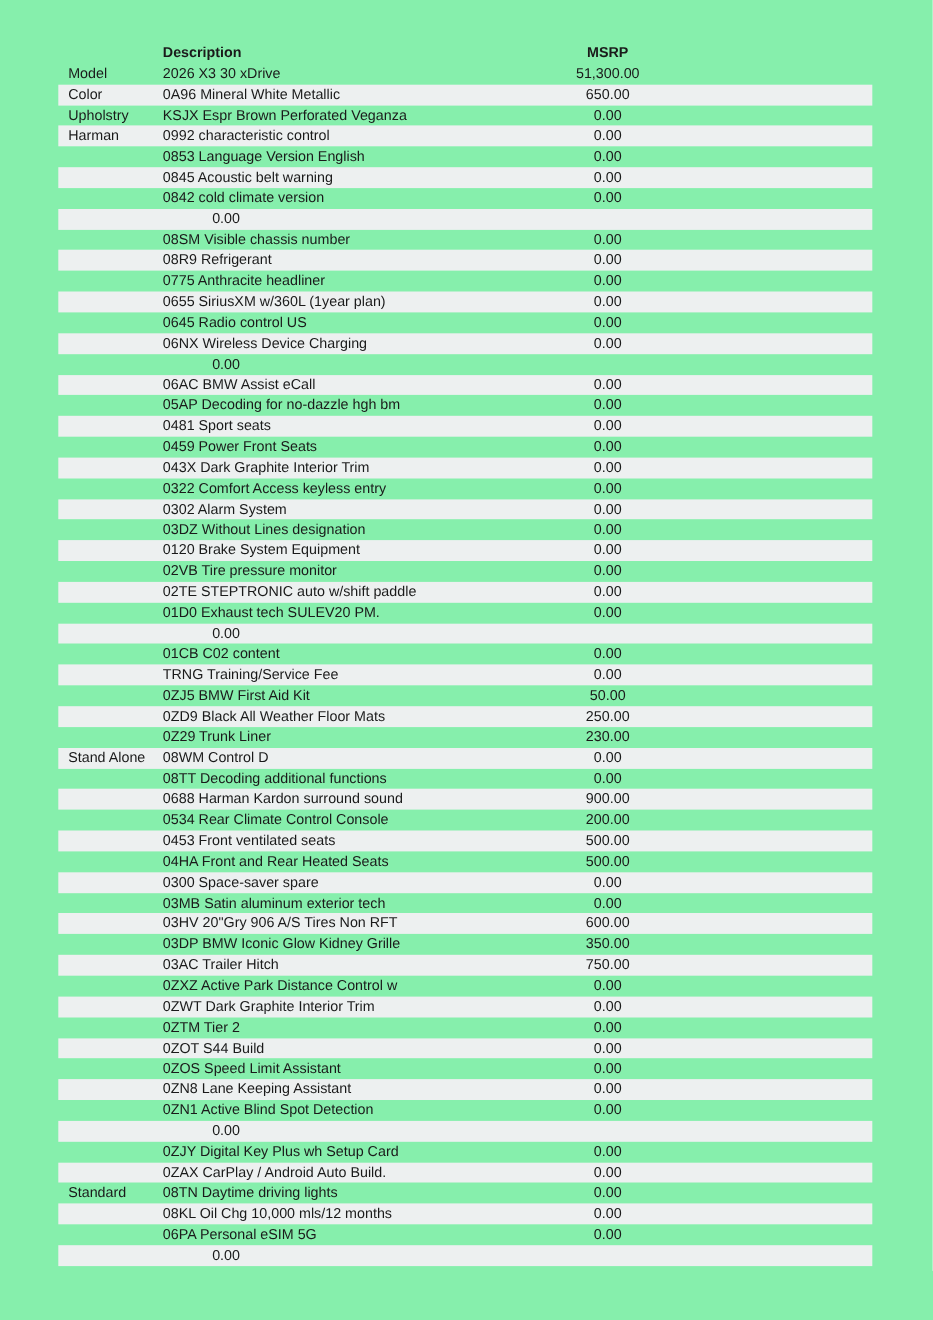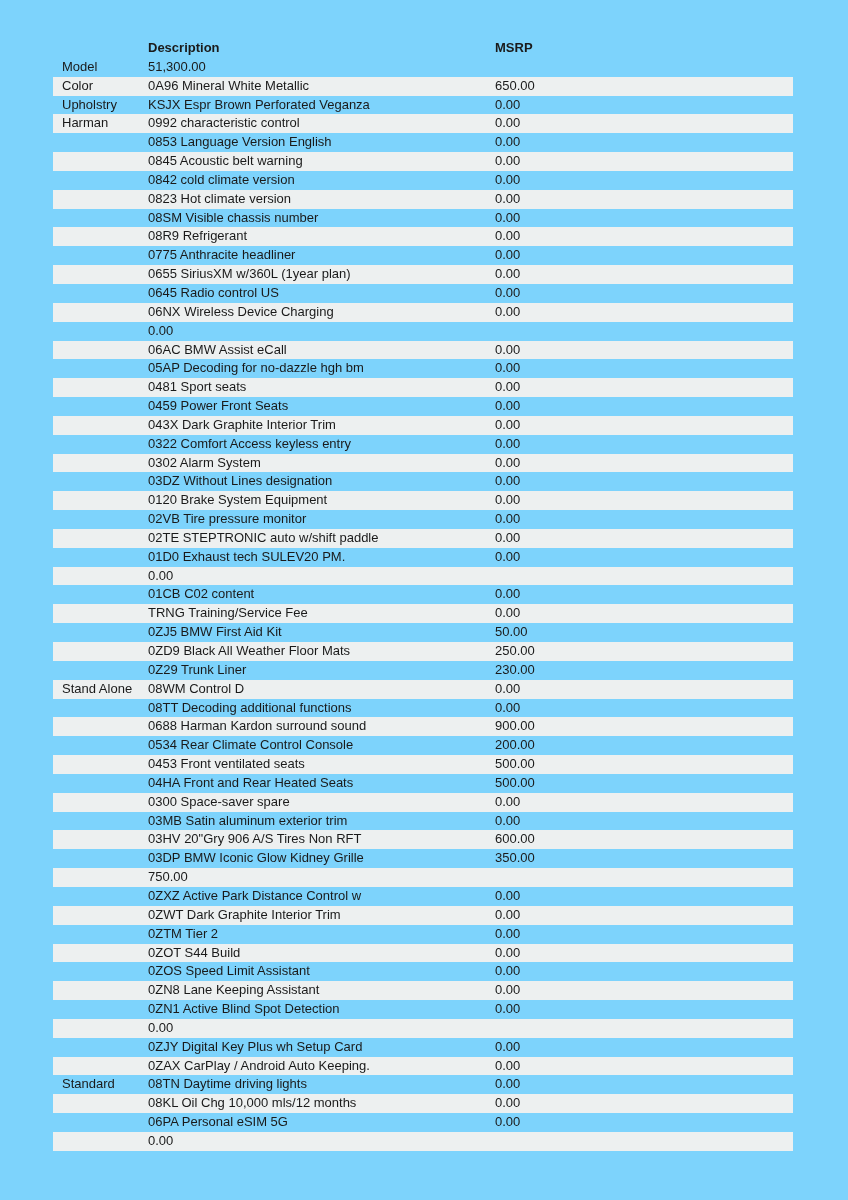--- a/index.html
+++ b/index.html
@@ -4,21 +4,21 @@
 <style>
   html, body {
     margin: 0;
     padding: 0;
     background: #ffffff;
   }
   .page {
     position: relative;
     width: 848px;
     height: 1200px;
-    background: #7dd3fc;
+    background: #86efac;
     font-family: "Liberation Sans", sans-serif;
     color: #1a1a1a;
     overflow: hidden;
   }
   .pricing-table {
     position: absolute;
     left: 53px;
     top: 39px;
     width: 740px;
   }
@@ -41,21 +41,21 @@
     overflow: hidden;
   }
   .cell-desc {
     flex: none;
     width: 347px;
     overflow: hidden;
   }
   .cell-msrp {
     flex: none;
     width: 115px;
-    text-align: left;
+    text-align: center;
   }
   .cell-tail {
     flex: 1;
   }
   .rows .row:nth-child(even) {
     background: #edf0f0;
   }
 </style>
 </head>
 <body>
@@ -66,20 +66,21 @@
     <div class="header-row">
       <span class="cell-cat"></span>
       <span class="cell-desc">Description</span>
       <span class="cell-msrp">MSRP</span>
       <span class="cell-tail"></span>
     </div>
 
     <div class="rows" id="rows">
   <div class="row">
     <span class="cell-cat">Model</span>
+    <span class="cell-desc">2026 X3 30 xDrive</span>
     <span class="cell-msrp">51,300.00</span>
     <span class="cell-tail"></span>
   </div>
 
   <div class="row">
     <span class="cell-cat">Color</span>
     <span class="cell-desc">0A96 Mineral White Metallic</span>
     <span class="cell-msrp">650.00</span>
     <span class="cell-tail"></span>
   </div>
@@ -114,21 +115,20 @@
 
   <div class="row">
     <span class="cell-cat"></span>
     <span class="cell-desc">0842 cold climate version</span>
     <span class="cell-msrp">0.00</span>
     <span class="cell-tail"></span>
   </div>
 
   <div class="row">
     <span class="cell-cat"></span>
-    <span class="cell-desc">0823 Hot climate version</span>
     <span class="cell-msrp">0.00</span>
     <span class="cell-tail"></span>
   </div>
 
   <div class="row">
     <span class="cell-cat"></span>
     <span class="cell-desc">08SM Visible chassis number</span>
     <span class="cell-msrp">0.00</span>
     <span class="cell-tail"></span>
   </div>
@@ -343,41 +343,42 @@
 
   <div class="row">
     <span class="cell-cat"></span>
     <span class="cell-desc">0300 Space-saver spare</span>
     <span class="cell-msrp">0.00</span>
     <span class="cell-tail"></span>
   </div>
 
   <div class="row">
     <span class="cell-cat"></span>
-    <span class="cell-desc">03MB Satin aluminum exterior trim</span>
+    <span class="cell-desc">03MB Satin aluminum exterior tech</span>
     <span class="cell-msrp">0.00</span>
     <span class="cell-tail"></span>
   </div>
 
   <div class="row">
     <span class="cell-cat"></span>
     <span class="cell-desc">03HV 20"Gry 906 A/S Tires Non RFT</span>
     <span class="cell-msrp">600.00</span>
     <span class="cell-tail"></span>
   </div>
 
   <div class="row">
     <span class="cell-cat"></span>
     <span class="cell-desc">03DP BMW Iconic Glow Kidney Grille</span>
     <span class="cell-msrp">350.00</span>
     <span class="cell-tail"></span>
   </div>
 
   <div class="row">
     <span class="cell-cat"></span>
+    <span class="cell-desc">03AC Trailer Hitch</span>
     <span class="cell-msrp">750.00</span>
     <span class="cell-tail"></span>
   </div>
 
   <div class="row">
     <span class="cell-cat"></span>
     <span class="cell-desc">0ZXZ Active Park Distance Control w</span>
     <span class="cell-msrp">0.00</span>
     <span class="cell-tail"></span>
   </div>
@@ -432,21 +433,21 @@
 
   <div class="row">
     <span class="cell-cat"></span>
     <span class="cell-desc">0ZJY Digital Key Plus wh Setup Card</span>
     <span class="cell-msrp">0.00</span>
     <span class="cell-tail"></span>
   </div>
 
   <div class="row">
     <span class="cell-cat"></span>
-    <span class="cell-desc">0ZAX CarPlay / Android Auto Keeping.</span>
+    <span class="cell-desc">0ZAX CarPlay / Android Auto Build.</span>
     <span class="cell-msrp">0.00</span>
     <span class="cell-tail"></span>
   </div>
 
   <div class="row">
     <span class="cell-cat">Standard</span>
     <span class="cell-desc">08TN Daytime driving lights</span>
     <span class="cell-msrp">0.00</span>
     <span class="cell-tail"></span>
   </div>

